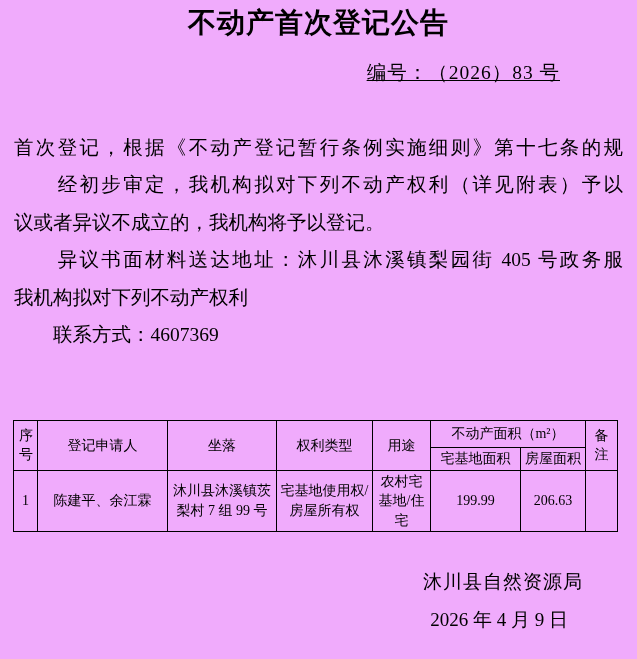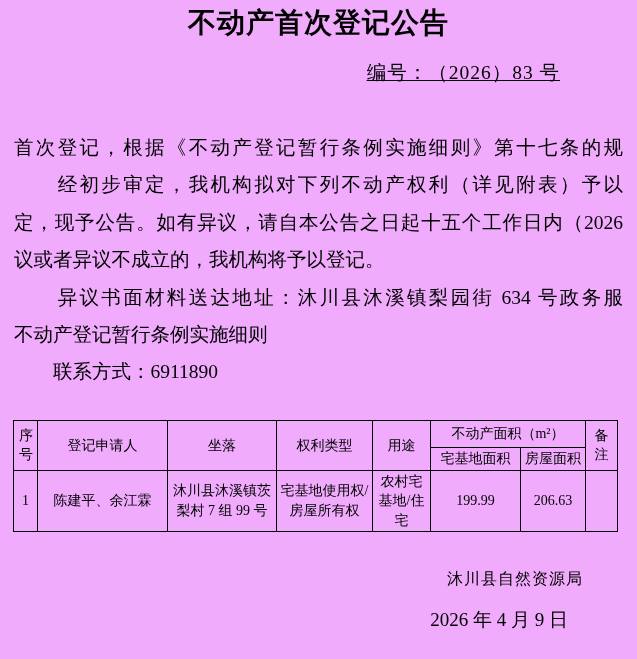--- a/index.html
+++ b/index.html
@@ -68,21 +68,21 @@
     word-break: break-all;
   }
   .announcement-table th.narrow { padding: 1px 5px; }
   tr.hdr-row-1 { height: 27px; margin-top: 28px; }
   tr.hdr-row-2 { height: 21px; }
   tr.data-row  { height: 59px; }
   .footer-issuer {
     position: absolute;
     top: 569px;
     right: 54px;
-    font-size: 16px;
+    font-size: 19px;
     letter-spacing: 1px;
   }
   .footer-date {
     position: absolute;
     top: 607px;
     right: 69px;
     font-size: 19px;
     text-align: center;
   }
 </style>
@@ -91,25 +91,24 @@
 
 <div class="page">
 
   <div class="title">不动产首次登记公告</div>
 
   <div class="doc-number">编号：（2026）83 号</div>
 
   <div class="body-text">
     <div class="line">首次登记，根据《不动产登记暂行条例实施细则》第十七条的规</div>
     <div class="line">　　经初步审定，我机构拟对下列不动产权利（详见附表）予以</div>
-    <div class="line">定，现予公告。如有异议，请自本公告之日起十五个工作日内（2026</div>
     <div class="line no-just">议或者异议不成立的，我机构将予以登记。</div>
-    <div class="line">　　异议书面材料送达地址：沐川县沐溪镇梨园街 634 号政务服</div>
-    <div class="line no-just">不动产登记暂行条例实施细则</div>
-    <div class="line no-just">　　联系方式：6911890</div>
+    <div class="line">　　异议书面材料送达地址：沐川县沐溪镇梨园街 405 号政务服</div>
+    <div class="line no-just">我机构拟对下列不动产权利</div>
+    <div class="line no-just">　　联系方式：4607369</div>
   </div>
 
   <table class="announcement-table">
     <colgroup>
       <col style="width:24px">
       <col style="width:130px">
       <col style="width:109px">
       <col style="width:96px">
       <col style="width:58px">
       <col style="width:90px">

